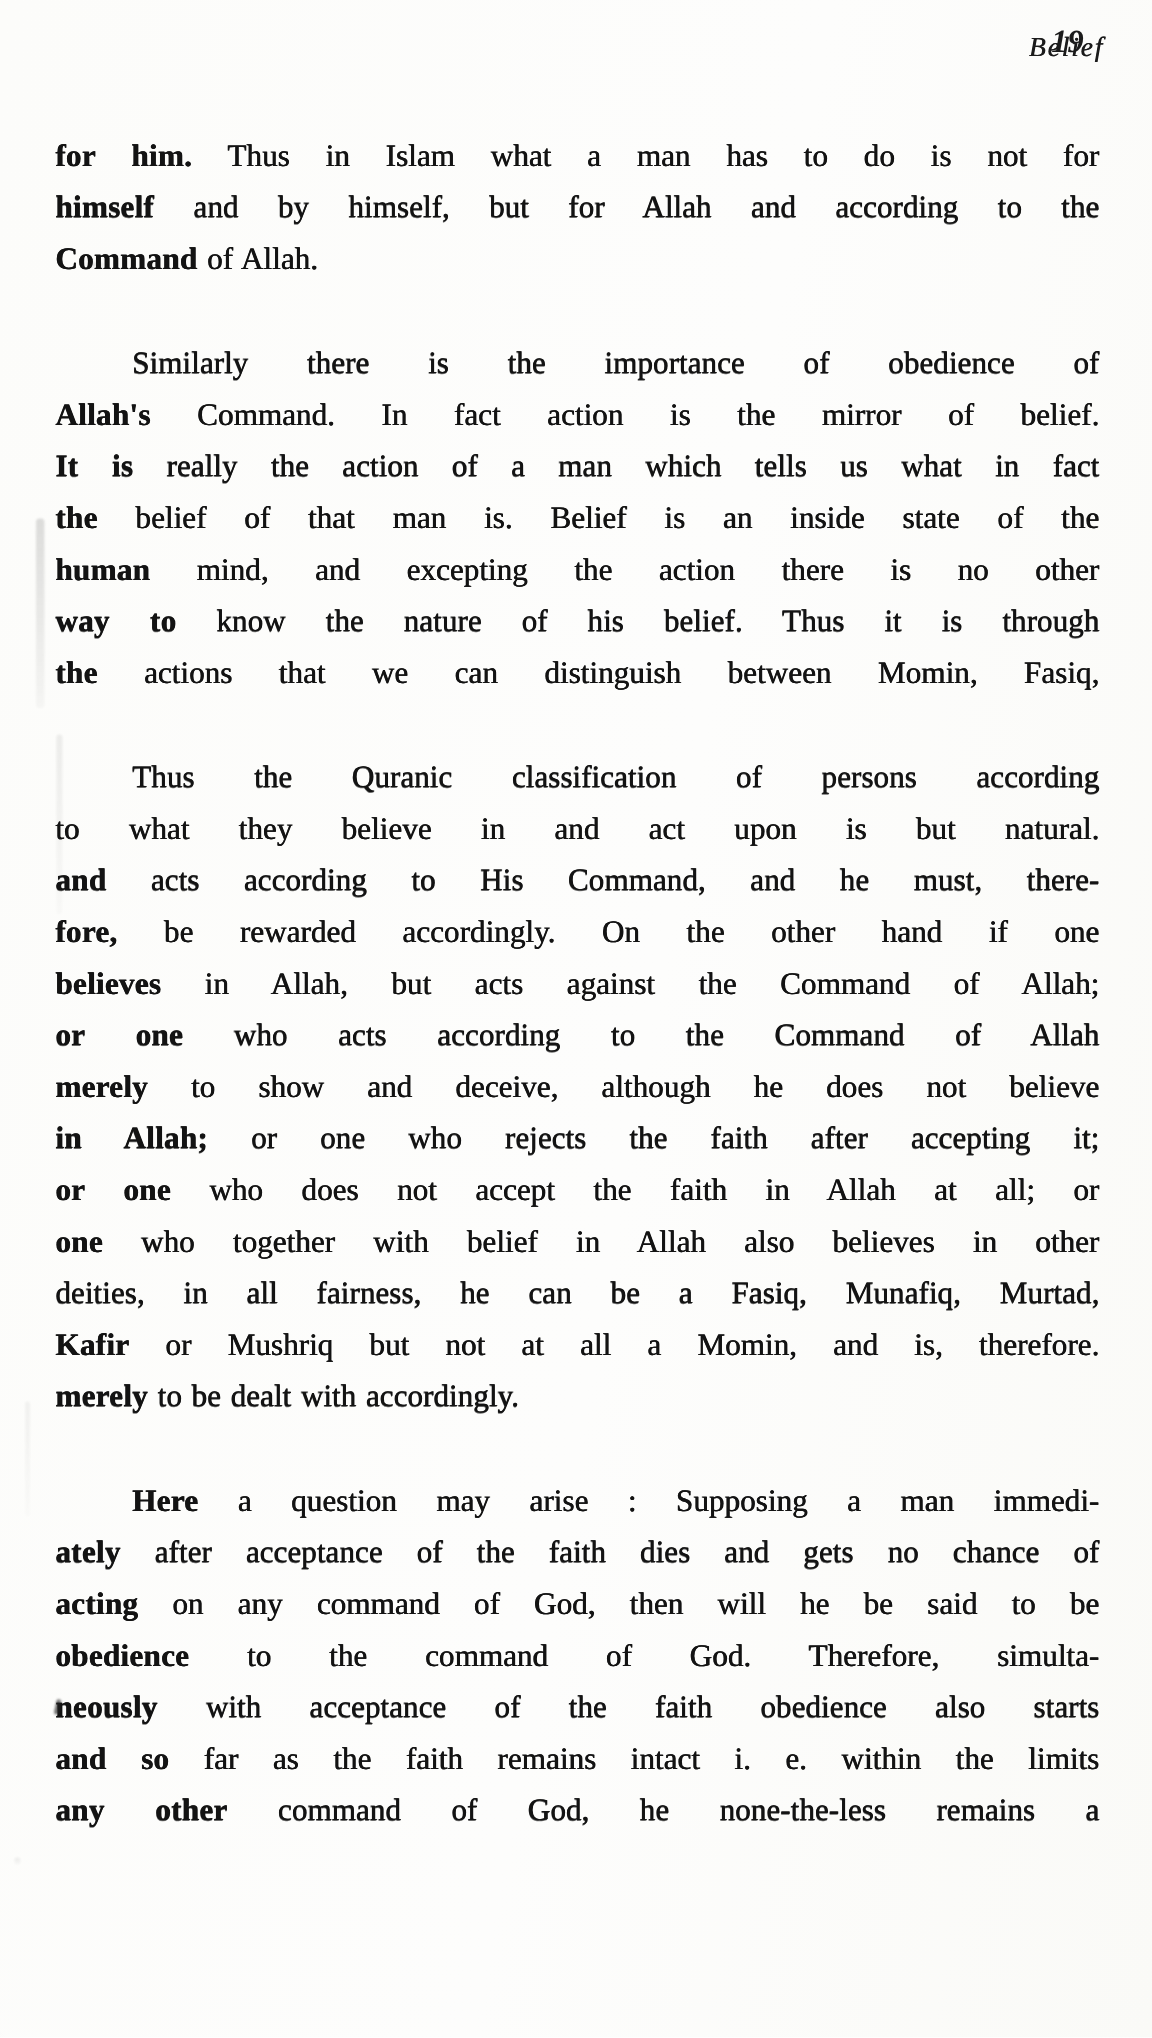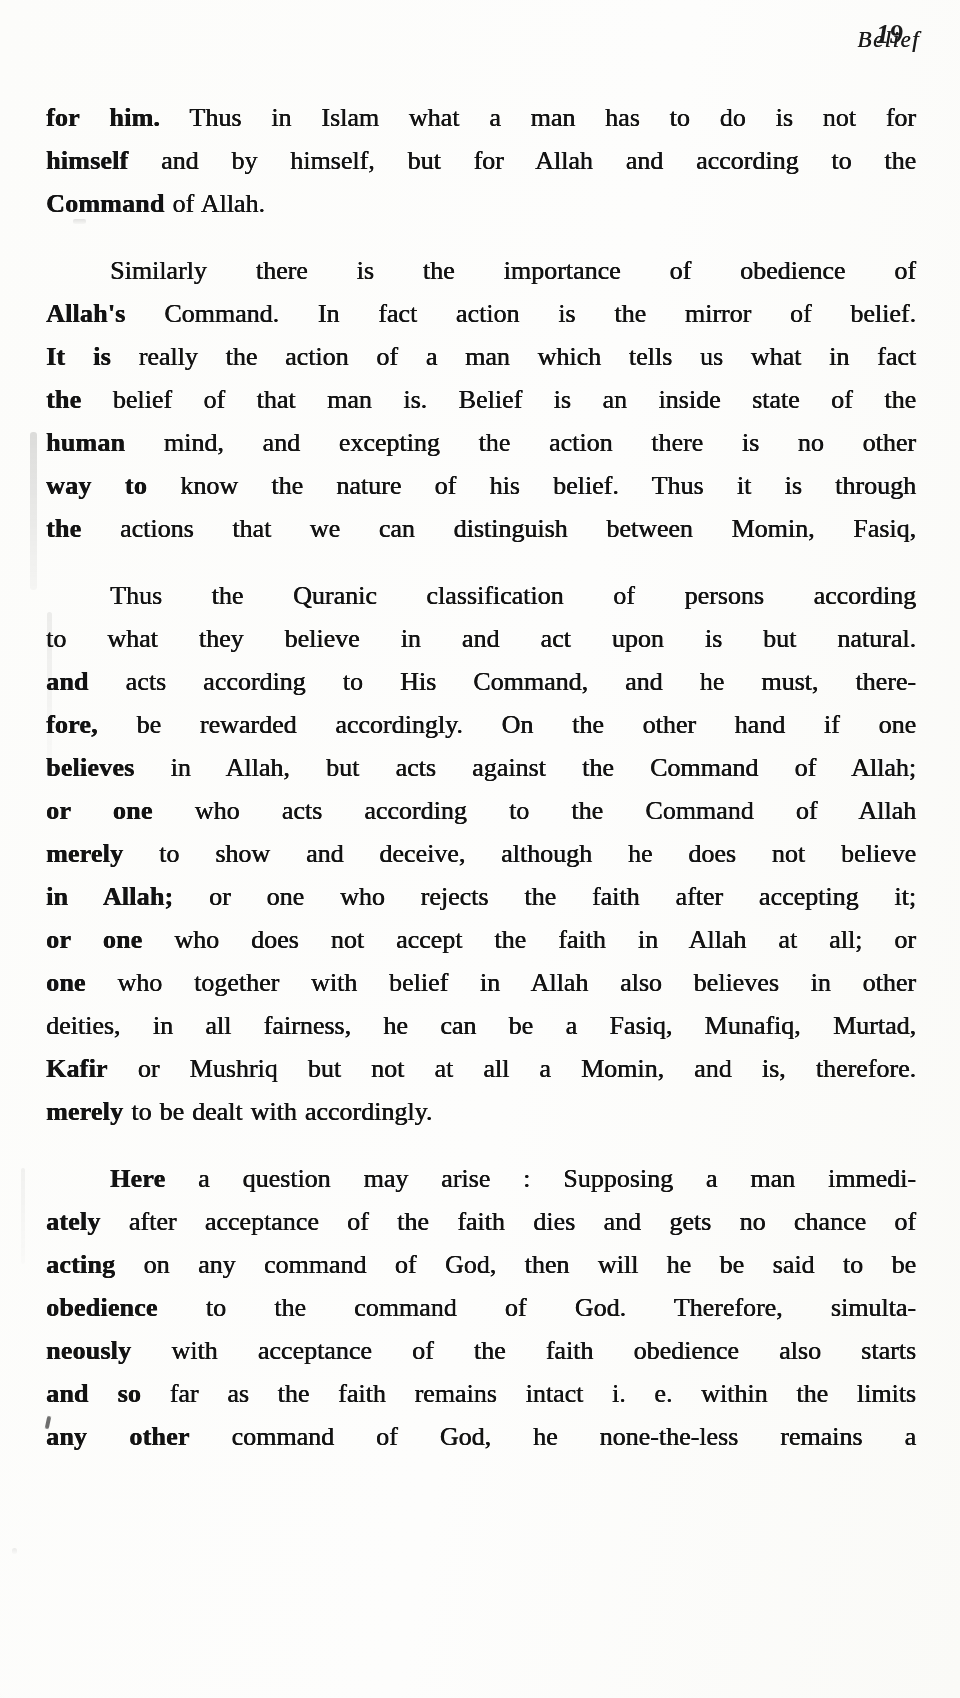--- a/index.html
+++ b/index.html
@@ -39,22 +39,22 @@
     top: 19px;
     right: 57px;
     font-style: italic;
     font-size: 27px;
     font-weight: bold;
     color: #1b1b1b;
   }
   .page-body {
     padding: 0 44px 0 46px;
   }
-  .paragraph { margin-top: 24px; }
-  .paragraph.first { margin-top: 4px; }
+  .paragraph { margin-top: 44px; }
+  .paragraph.first { margin-top: 16px; }
   .line {
     font-size: 26px;
     line-height: 43px;
     text-align: justify;
     text-align-last: justify;
     word-spacing: 1.5px;
     text-shadow: 0.45px 0 0 currentColor, 0 0.35px 0 rgba(10,10,10,0.6);
   }
   .line.last {
     text-align: left;

